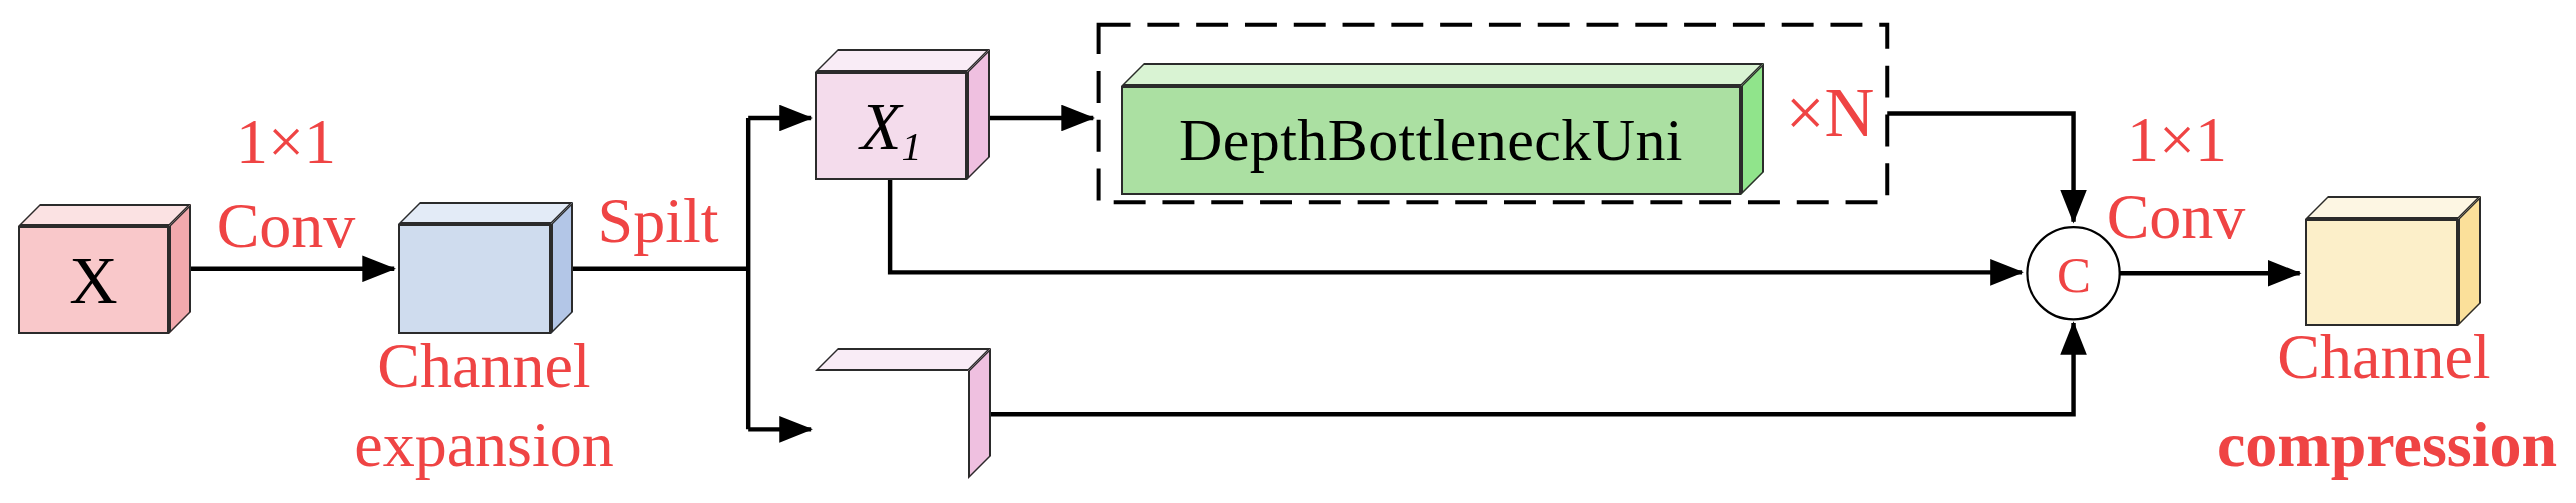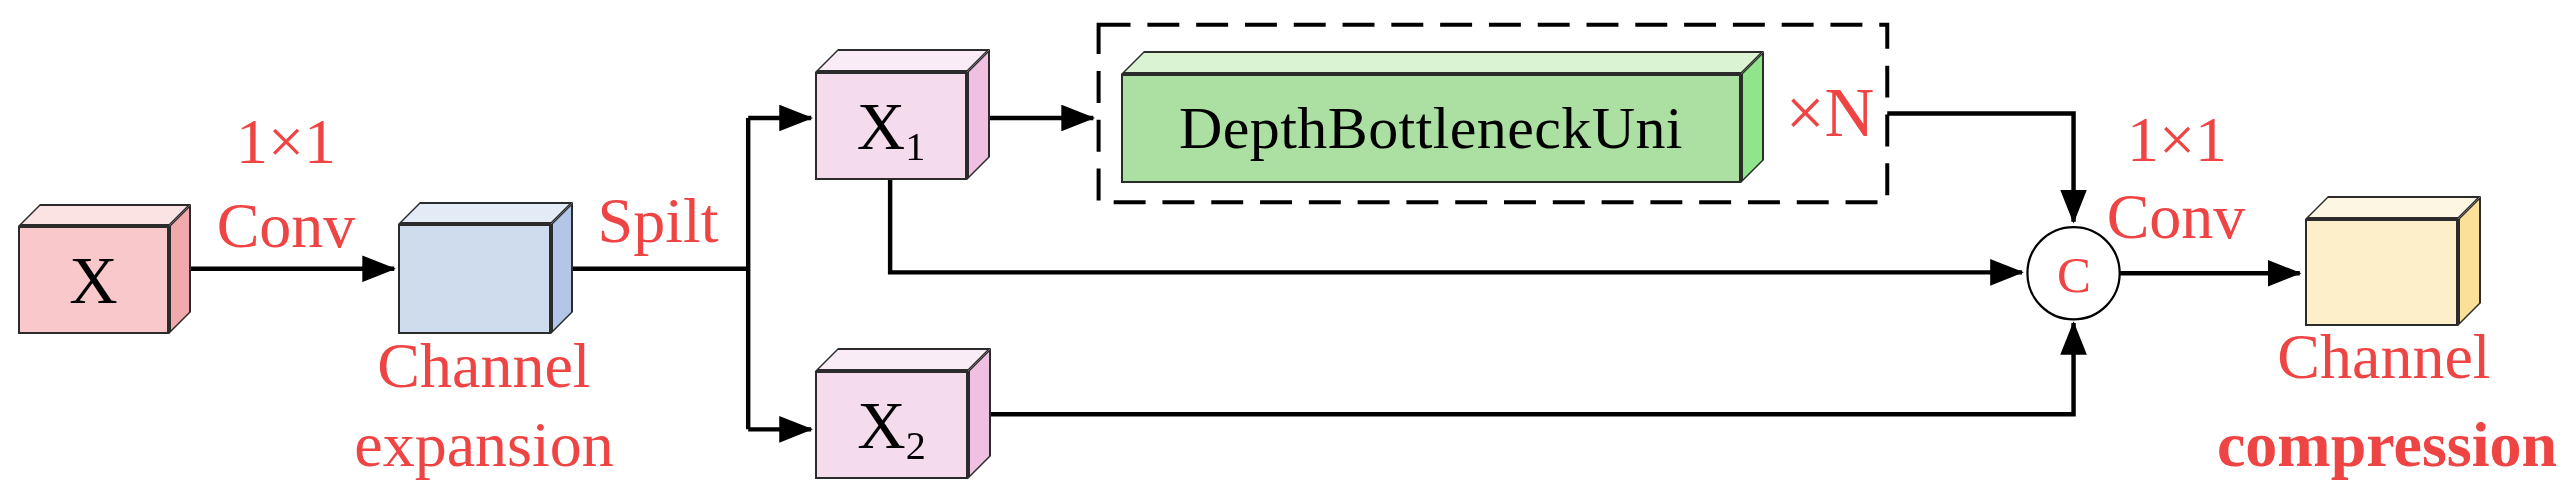--- a/index.html
+++ b/index.html
@@ -29,37 +29,37 @@
 
   
   #box-expansion { left: 398px; top: 202px; width: 175px; height: 132px; }
   #box-expansion .front { left: 0; top: 22px; width: 153px; height: 110px; background: #cfdcee; }
   #box-expansion .top   { left: 0; top: 0; width: 153px; height: 22px; background: #e3ebf7;
                           transform: skewX(-45deg); transform-origin: 0 100%; }
   #box-expansion .side  { left: 153px; top: 22px; width: 22px; height: 110px; background: #b3c6e7;
                           transform: skewY(-45deg); transform-origin: 0 0; }
 
   
-  #box-x1 { left: 815px; top: 49px; width: 157px; height: 131px; }
+  #box-x1 { left: 815px; top: 49px; width: 157px; height: 131px; font-style: italic; }
   #box-x1 .front { left: 0; top: 23px; width: 152px; height: 108px; background: #f4dcec; }
   #box-x1 .top   { left: 0; top: 0; width: 152px; height: 23px; background: #f9ecf6;
                    transform: skewX(-45deg); transform-origin: 0 100%; }
   #box-x1 .side  { left: 152px; top: 23px; width: 23px; height: 108px; background: #efc0e0;
                    transform: skewY(-45deg); transform-origin: 0 0; }
 
   
   #box-x2 { left: 815px; top: 348px; width: 176px; height: 131px; }
   #box-x2 .front { left: 0; top: 23px; width: 153px; height: 108px; background: #f4dcec; }
   #box-x2 .top   { left: 0; top: 0; width: 153px; height: 23px; background: #f9ecf6;
                    transform: skewX(-45deg); transform-origin: 0 100%; }
   #box-x2 .side  { left: 153px; top: 23px; width: 23px; height: 108px; background: #efc0e0;
                    transform: skewY(-45deg); transform-origin: 0 0; }
 
   
-  #box-bottleneck { left: 1121px; top: 51px; width: 643px; height: 132px; }
+  #box-bottleneck { left: 1121px; top: 63px; width: 643px; height: 132px; }
   #box-bottleneck .front { left: 0; top: 23px; width: 620px; height: 109px; background: #abe0a2; }
   #box-bottleneck .top   { left: 0; top: 0; width: 620px; height: 23px; background: #d9f3d3;
                            transform: skewX(-45deg); transform-origin: 0 100%; }
   #box-bottleneck .side  { left: 620px; top: 23px; width: 23px; height: 109px; background: #90e48b;
                            transform: skewY(-45deg); transform-origin: 0 0; }
 
   
   #box-compression { left: 2305px; top: 196px; width: 176px; height: 130px; }
   #box-compression .front { left: 0; top: 23px; width: 153px; height: 107px; background: #fcefc9; }
   #box-compression .top   { left: 0; top: 0; width: 153px; height: 23px; background: #fdf6e3;
@@ -141,23 +141,20 @@
     <div class="face top"></div>
     <div class="face side"></div>
     <div class="face front">
       <span class="boxlabel"><span>X</span><sub>1</sub></span>
     </div>
   </div>
 
   <div class="box3d" id="box-x2">
     <div class="face top"></div>
     <div class="face side"></div>
-    <div class="face front">
-      <span class="boxlabel"><span>X</span><sub>2</sub></span>
-    </div>
   </div>
 
   <div class="box3d" id="box-bottleneck">
     <div class="face top"></div>
     <div class="face side"></div>
     <div class="face front">
       <span class="boxlabel">DepthBottleneckUni</span>
     </div>
   </div>
 

